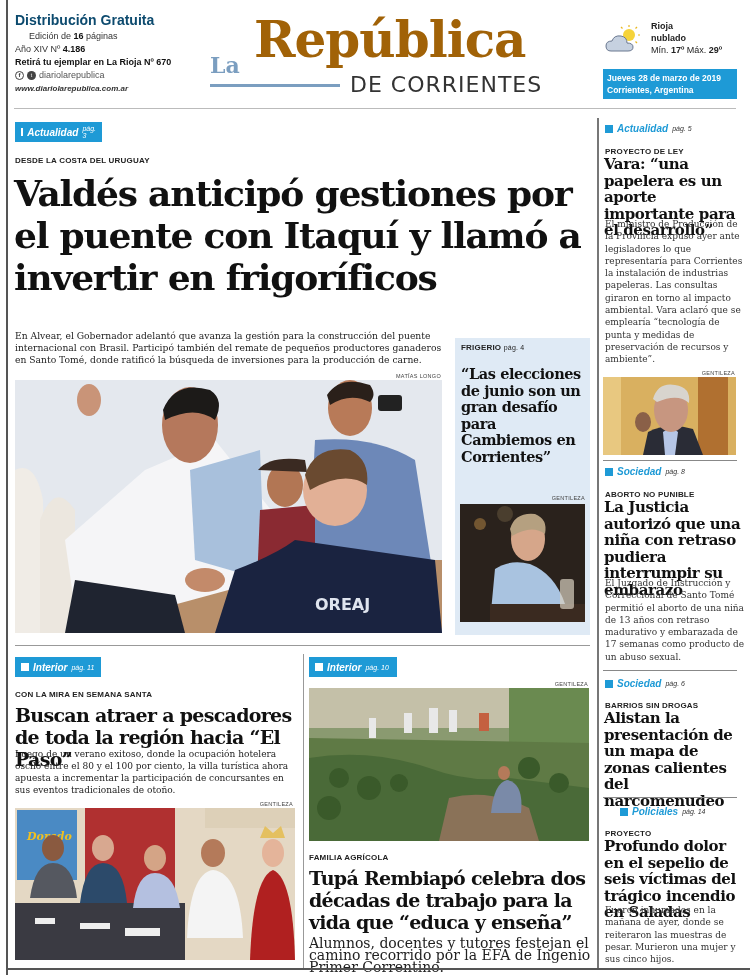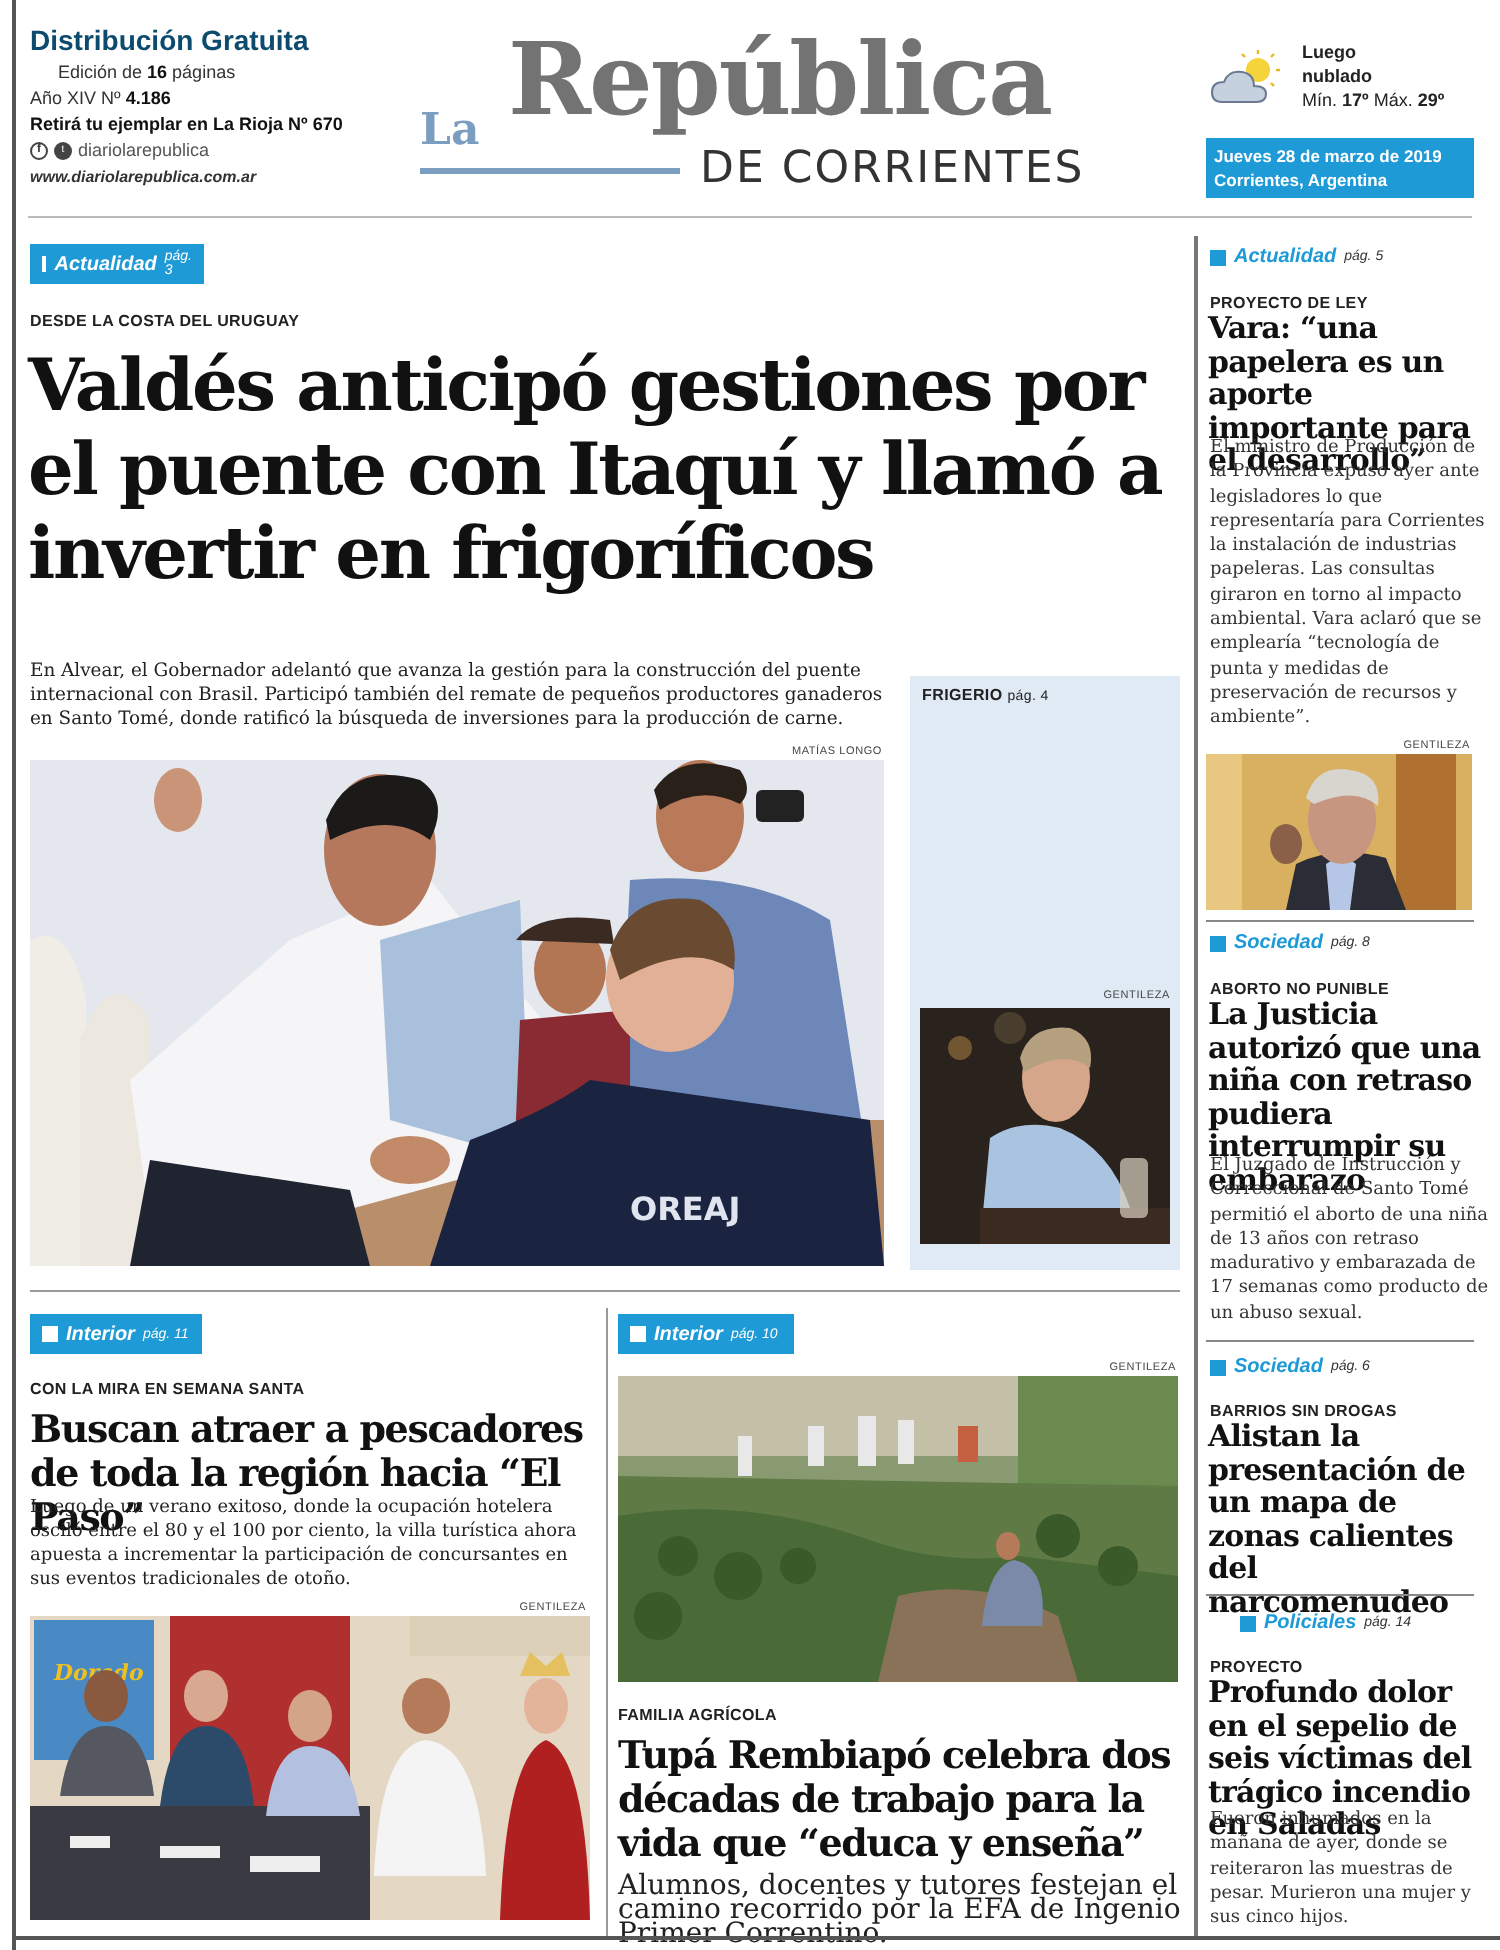--- a/index.html
+++ b/index.html
@@ -5,21 +5,21 @@
 *{box-sizing:border-box;margin:0;padding:0;}
 body{width:750px;height:975px;background:#fff;position:relative;overflow:hidden;font-family:"DejaVu Serif",serif;color:#1a1a1a;}
 .frame{position:absolute;left:6px;top:0;width:744px;height:975px;border-left:2px solid #555;}
 .abs{position:absolute;}
 .sans{font-family:"Liberation Sans",sans-serif;}
 
 .dist{color:#0c4a6e;font-weight:bold;font-size:14px;}
 .meta{font-size:9px;color:#333;line-height:13px;}
 .meta b{color:#111;}
 .logo-la{color:#7b9ec0;font-weight:bold;font-size:22px;font-family:"DejaVu Serif",serif;}
-.logo-rep{color:#737373;font-weight:bold;font-size:50px;font-family:"DejaVu Serif",serif;letter-spacing:-1px;}
+.logo-rep{color:#a16207;font-weight:bold;font-size:50px;font-family:"DejaVu Serif",serif;letter-spacing:-1px;}
 .logo-sub{color:#333;font-size:22px;font-family:"DejaVu Sans",sans-serif;letter-spacing:1px;}
 .logo-line{background:#7b9ec0;height:3px;}
 .wx{font-size:9px;line-height:12px;color:#222;}
 .datebox{background:#1e9ad6;color:#fff;font-size:8.5px;font-weight:bold;padding:3px 4px;line-height:12px;}
 
 .tag{background:#1e9ad6;color:#fff;font-family:"Liberation Sans",sans-serif;font-style:italic;font-weight:bold;font-size:10px;padding:3px 6px;display:flex;align-items:center;gap:4px;height:20px;}
 .tag .sq{width:8px;height:8px;background:#fff;display:inline-block;}
 .tag .pg{font-size:7px;font-weight:normal;}
 .stag{font-family:"Liberation Sans",sans-serif;font-style:italic;font-weight:bold;font-size:10px;color:#1e9ad6;display:flex;align-items:center;gap:4px;}
 .stag .sq{width:8px;height:8px;background:#1e9ad6;display:inline-block;}
@@ -71,21 +71,21 @@
     <g stroke="#e8b820" stroke-width="1.2">
       <line x1="24" y1="1" x2="24" y2="3"></line>
         <line x1="33" y1="11" x2="35" y2="11"></line>
         <line x1="30.5" y1="4.5" x2="32" y2="3"></line>
         <line x1="17.5" y1="4.5" x2="16" y2="3"></line>
         <line x1="30.5" y1="17.5" x2="32" y2="19"></line>
     </g>
     <path d="M6 27 Q1 27 1 22 Q1 17 7 17 Q9 11 16 12 Q22 13 22 19 Q28 19 28 23 Q28 27 23 27 Z" fill="#c6d1e0" stroke="#6a7890" stroke-width="1"></path>
   </svg>
   <div class="abs wx sans" style="left:46px;top:0;">
-    <div style="font-weight:bold;">Luego</div>
+    <div style="font-weight:bold;">Rioja</div>
     <div style="font-weight:bold;">nublado</div>
     <div><span>Mín. </span><b>17º</b><span> Máx. </span><b>29º</b></div>
   </div>
 </div>
 <div class="abs datebox sans" style="left:603px;top:69px;width:134px;">
   <div>Jueves 28 de marzo de 2019</div>
   <div>Corrientes, Argentina</div>
 </div>
 
 <div class="abs rule" style="left:14px;top:108px;width:722px;height:1px;background:#bbb;"></div>
@@ -124,20 +124,21 @@
     <path d="M220 190 Q260 175 280 160 L420 180 L427 253 L200 253 Z" fill="#1a2340"></path>
     <text x="300" y="230" font-size="16" fill="#dfe4ee" font-family="DejaVu Sans" font-weight="bold">OREAJ</text>
     <ellipse cx="190" cy="200" rx="20" ry="12" fill="#c38a6a"></ellipse>
   </svg>
 </div>
 
 <div class="abs" style="left:455px;top:338px;width:135px;height:297px;background:#dfeaf5;">
   <div class="abs kicker" style="left:6px;top:5px;">
     <span>FRIGERIO</span> <span style="font-weight:normal;font-size:7px;">pág. 4</span>
   </div>
+  <div class="abs side-head" style="left:6px;top:28px;width:128px;font-size:14.5px;line-height:16.5px;">“Las elecciones de junio son un gran desafío para Cambiemos en Corrientes”</div>
   <div class="abs credit" style="left:6px;top:157px;width:124px;">GENTILEZA</div>
   <div class="abs photo" style="left:5px;top:166px;width:125px;height:118px;">
     <svg width="125" height="118" viewBox="0 0 125 118">
       <rect width="125" height="118" fill="#2a221c"></rect>
       <circle cx="20" cy="20" r="6" fill="#a47a40" opacity="0.6"></circle>
       <circle cx="45" cy="10" r="8" fill="#6a5a40" opacity="0.5"></circle>
       <path d="M30 118 L35 65 Q50 55 70 60 Q95 70 105 100 L110 118 Z" fill="#a9c3e0"></path>
       <ellipse cx="68" cy="35" rx="17" ry="22" fill="#d6a68a"></ellipse>
       <path d="M50 25 Q55 8 75 10 Q88 15 85 30 Q72 20 52 32 Z" fill="#b5a080"></path>
       <rect x="30" y="100" width="95" height="18" fill="#3a2a20"></rect>

